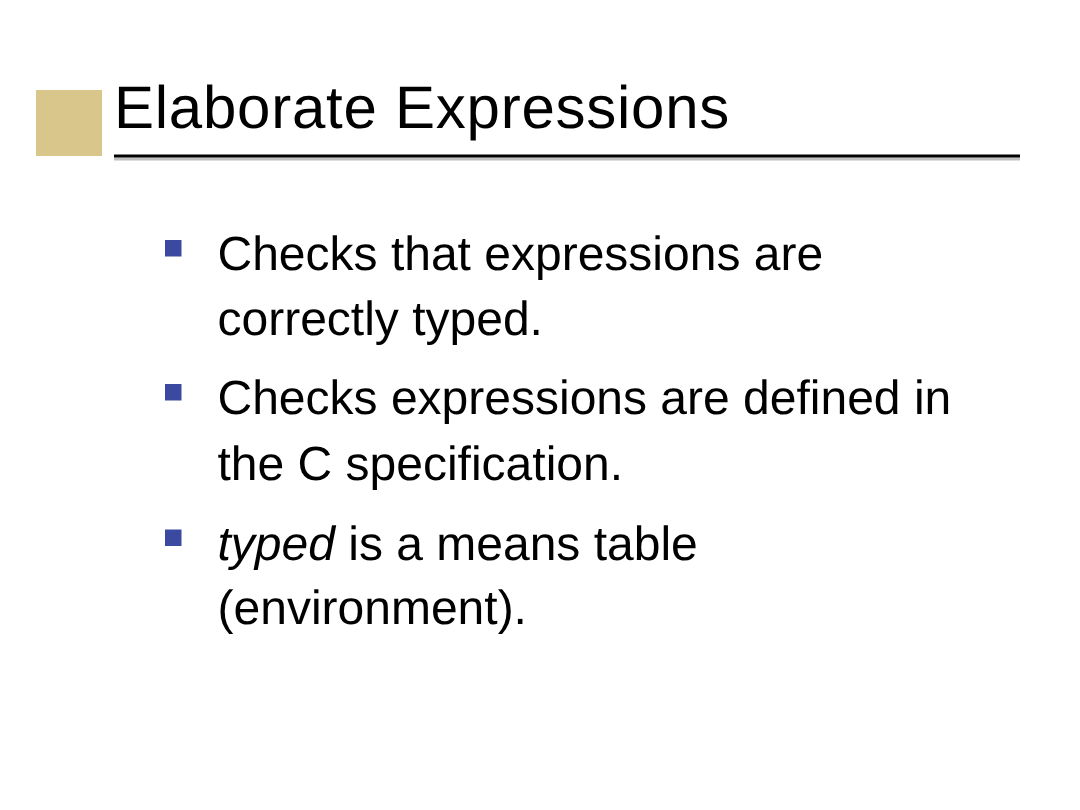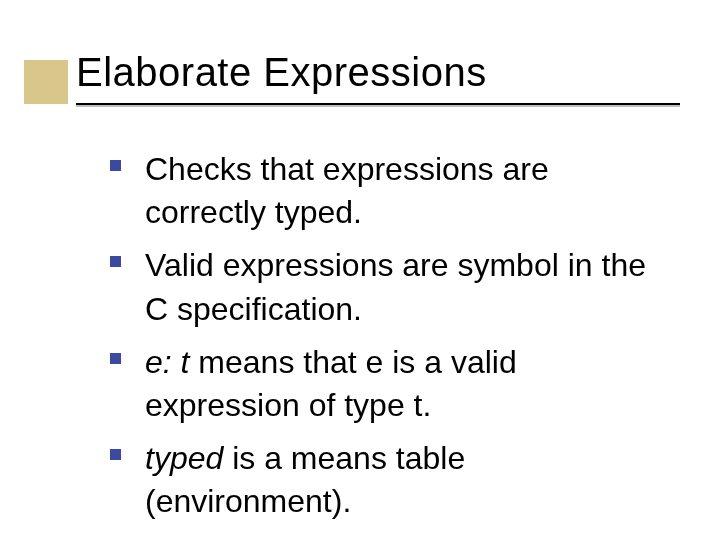--- a/index.html
+++ b/index.html
@@ -86,27 +86,23 @@
 
   <div class="content">
 
     <div class="item">
       <div class="bullet"></div>
       <div class="text">Checks that expressions are correctly typed.</div>
     </div>
 
     <div class="item">
       <div class="bullet"></div>
-      <div class="text">Valid expressions are symbol in the C specification.</div>
+      <div class="text">Checks expressions are defined in the C specification.</div>
     </div>
 
-    <div class="item">
-      <div class="bullet"></div>
-      <div class="text"><span class="ital">e: t</span><span> means that e is a valid expression of type t.</span></div>
-    </div>
 
     <div class="item">
       <div class="bullet"></div>
       <div class="text"><span class="ital">typed</span><span> is a means table (environment).</span></div>
     </div>
 
   </div>
 
 </div>
 

